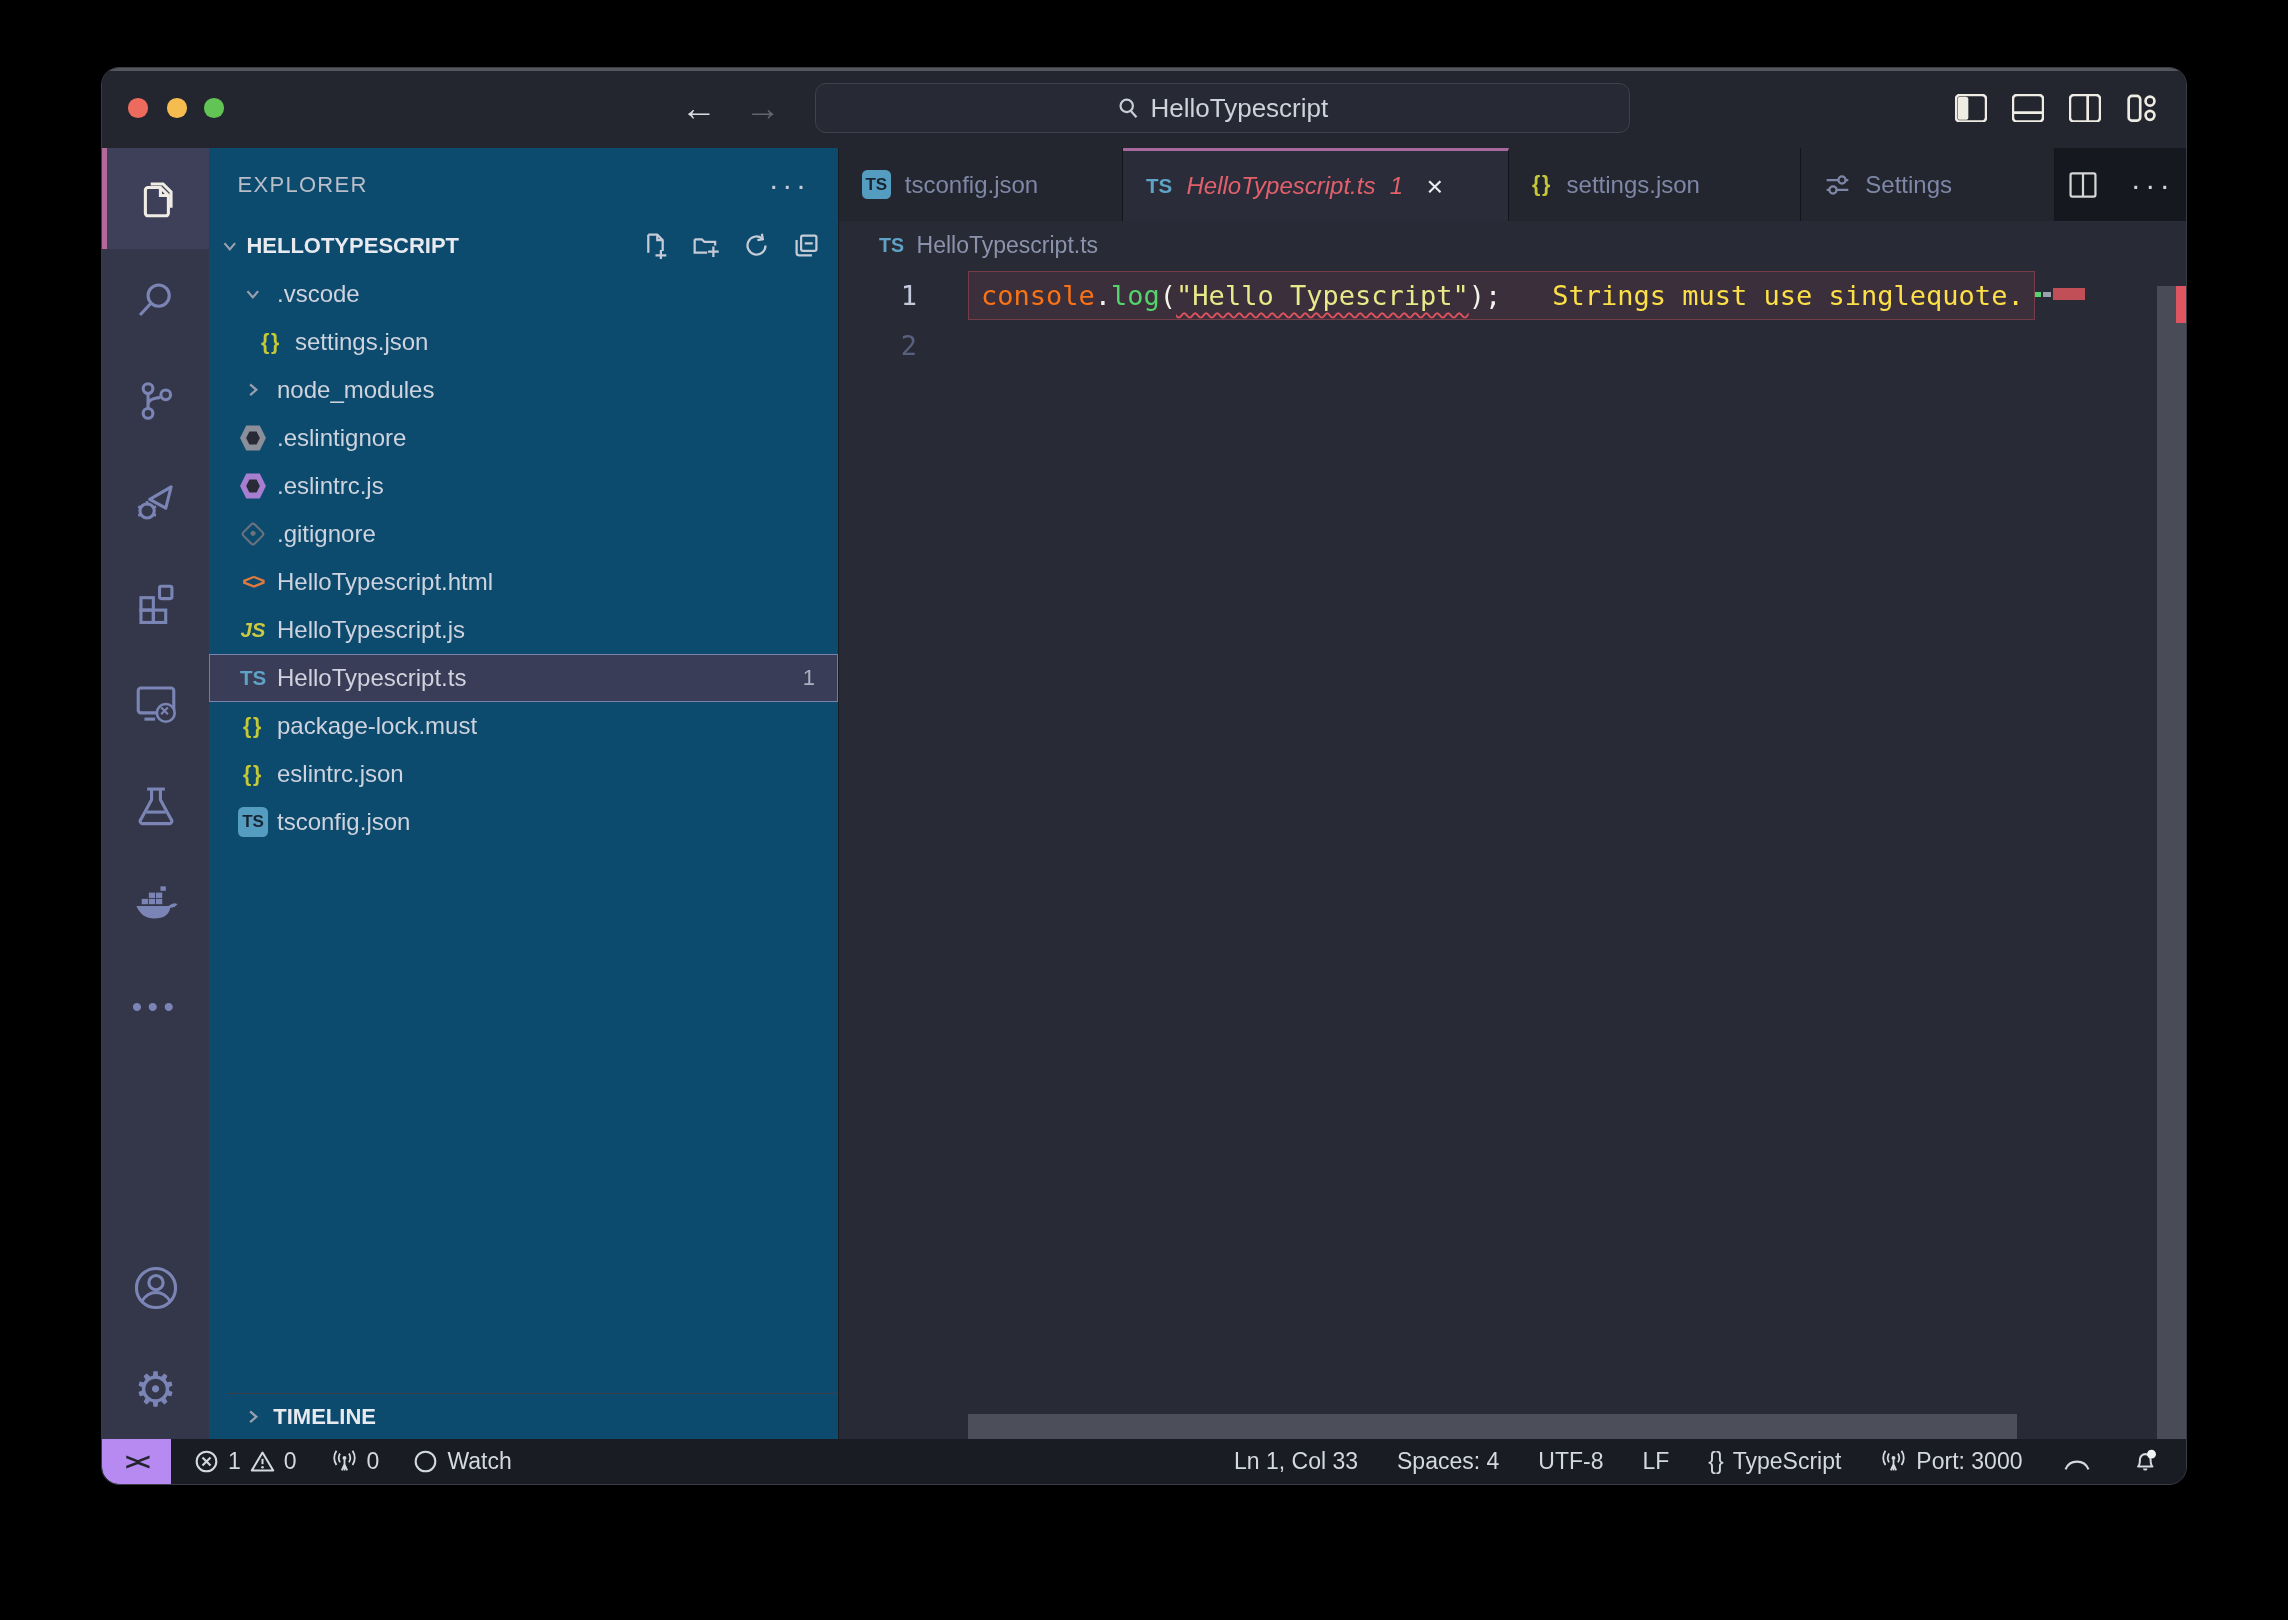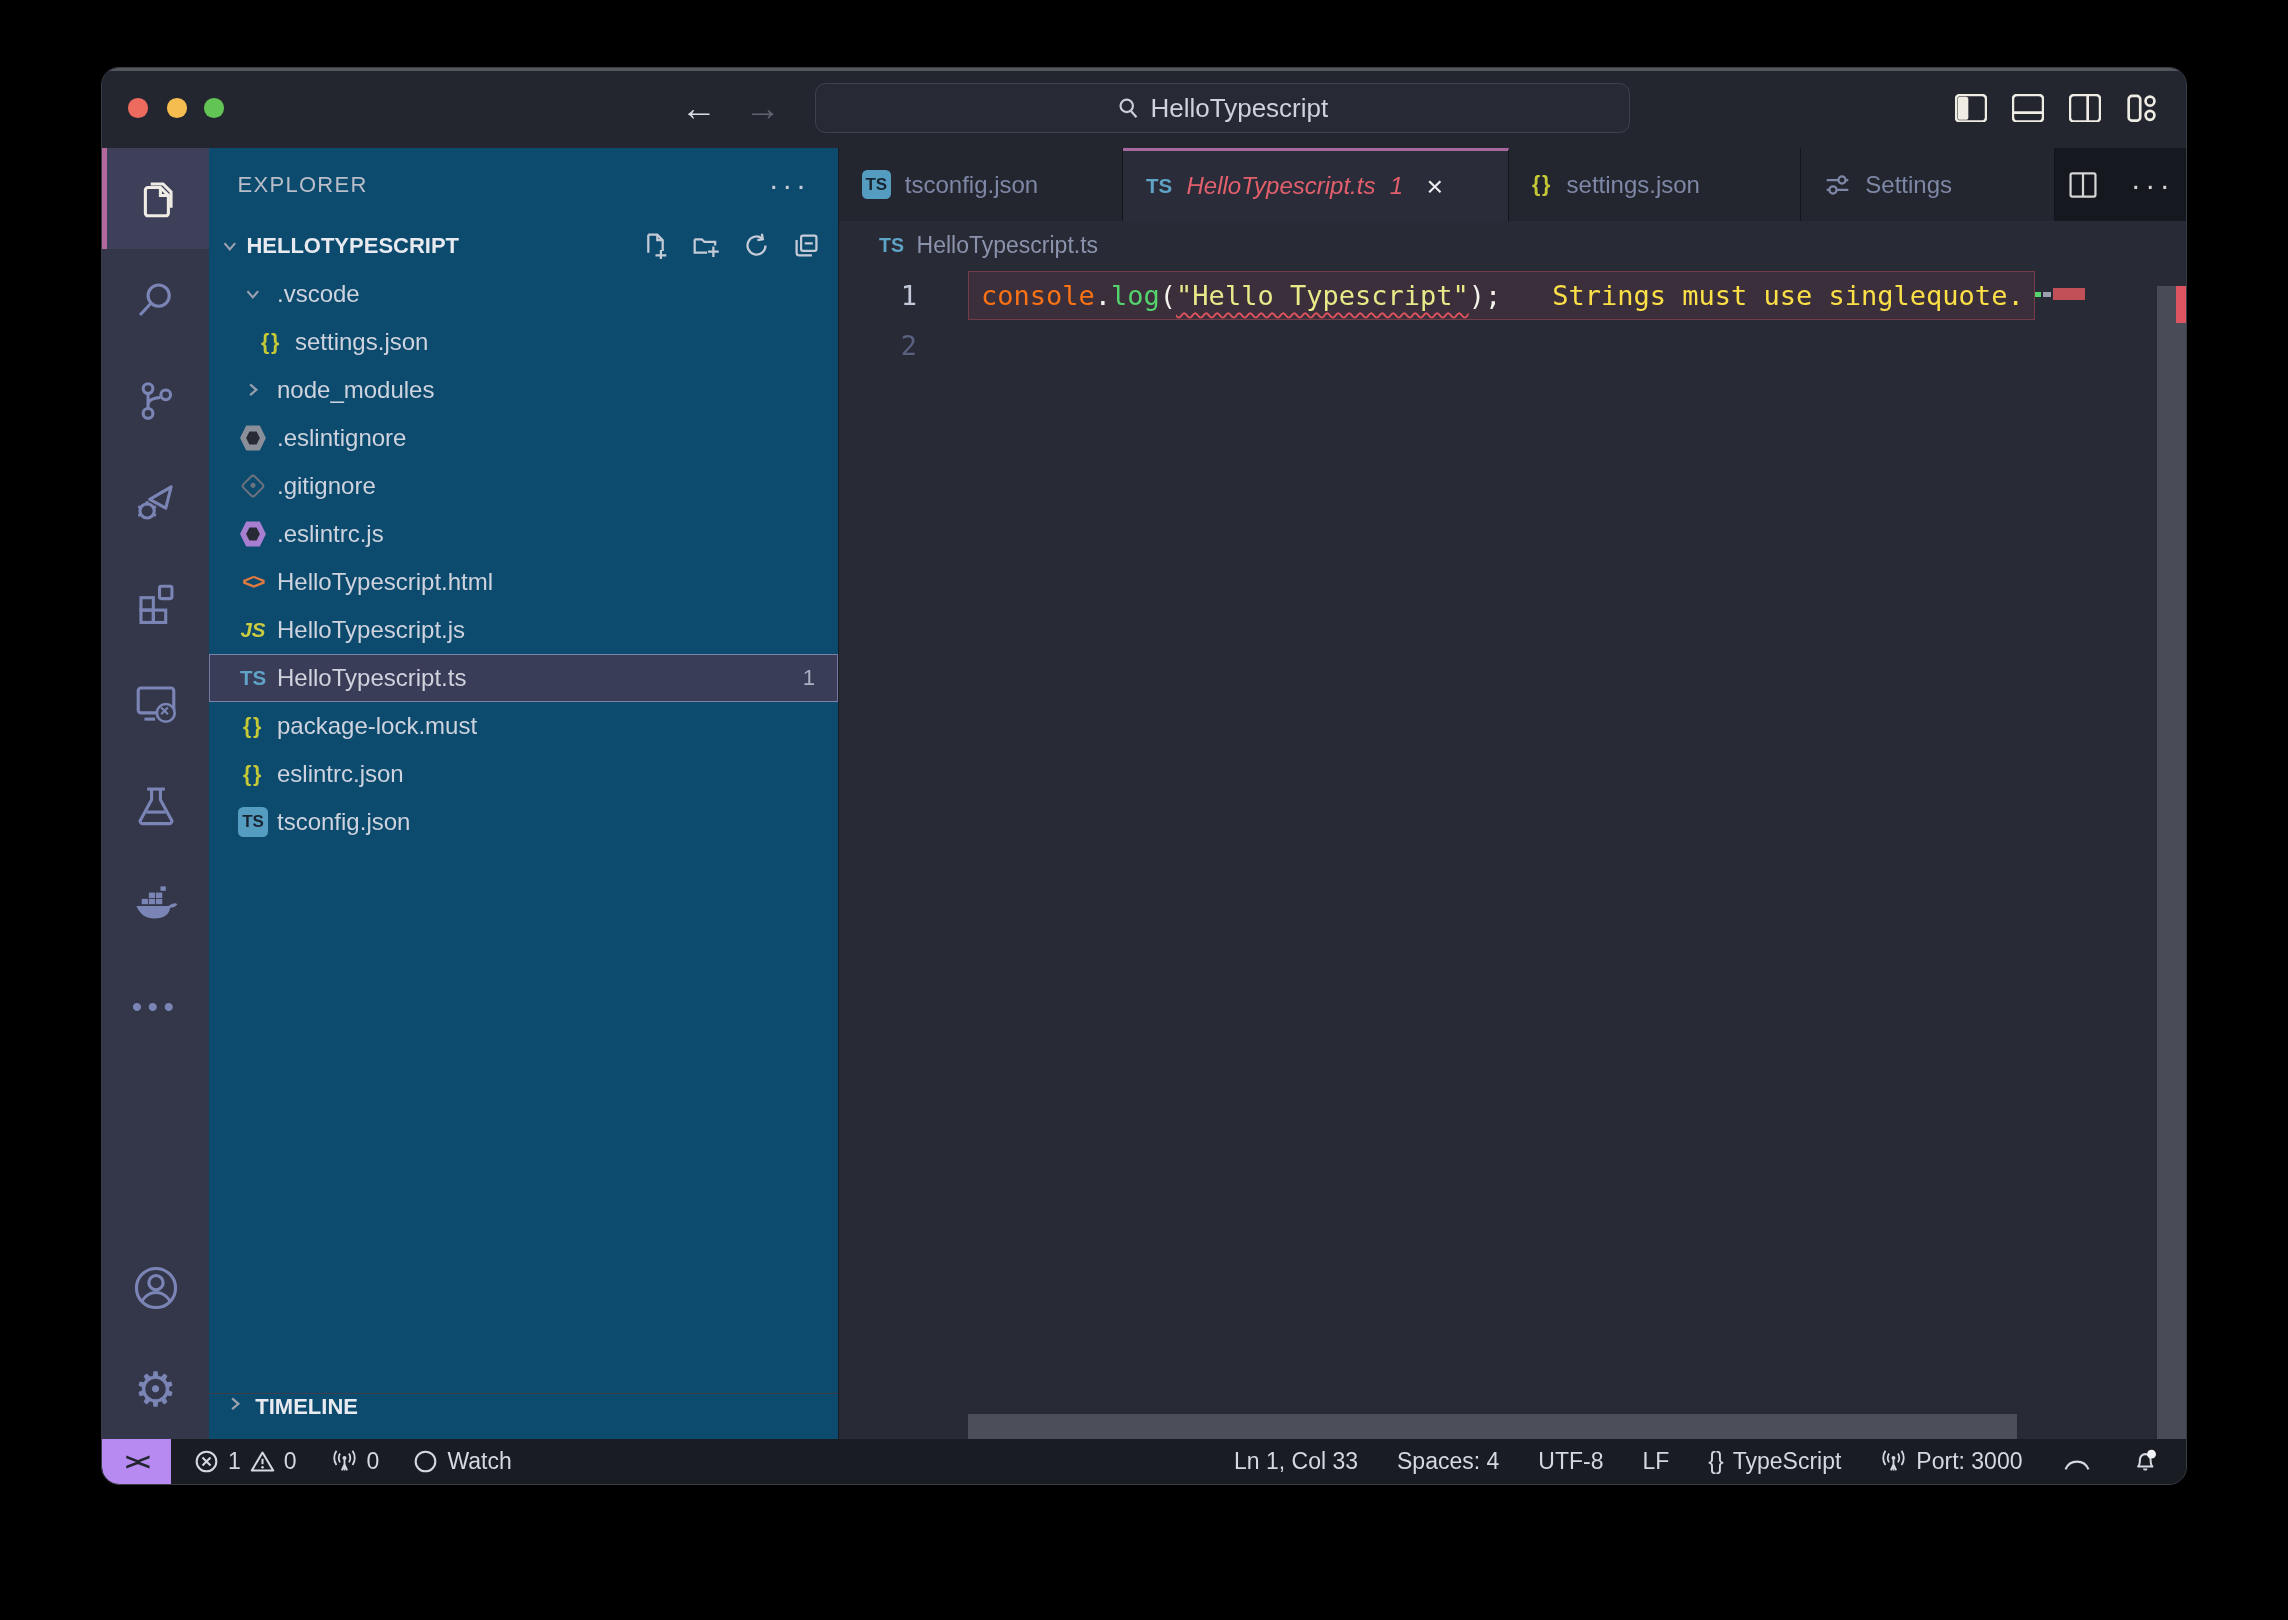--- a/index.html
+++ b/index.html
@@ -55,21 +55,21 @@
   .icon-html { color:#e07a3f; font-size:21.4px; font-weight:bold; letter-spacing:-1.8px; }
   .icon-ts-badge { width:30px; height:30px; border-radius:5.3px; background:#549cc0; color:#182430; font-size:17px; font-weight:bold; display:flex; align-items:center; justify-content:center; }
   .hex { width:27px; height:27px; clip-path:polygon(25% 4%,75% 4%,98% 50%,75% 96%,25% 96%,2% 50%); display:flex; align-items:center; justify-content:center; }
   .hex-inner { width:14.3px; height:14.3px; clip-path:polygon(25% 4%,75% 4%,98% 50%,75% 96%,25% 96%,2% 50%); background:#282a35; }
   .hex.gray { background:#8a8f99; }
   .hex.purple { background:#a87fd0; }
   .git-diamond { width:18px; height:18px; border:2.7px solid #6d737e; transform:rotate(45deg); border-radius:3.6px; position:relative; }
   .git-diamond::after { content:""; position:absolute; left:3.6px; top:3.6px; width:5.3px; height:5.3px; border-radius:50%; background:#6d737e; }
   .chev { stroke:#9aa0ae; stroke-width:2.5; fill:none; }
   .sb-bottom-row { height:34px; flex:none; display:flex; align-items:center; gap:10.7px; padding-left:16px; color:#e8eaf0; font-weight:bold; font-size:22px; border-top:0.9px solid #3c3f49; }
-  .sb-bottom-row.timeline { height:46px; align-items:flex-start; }
+  .sb-bottom-row.timeline { height:46px; align-items:center;margin-left:18px; }
 
   
   .editor-group { flex:1; display:flex; flex-direction:column; background:#282a35; min-width:0; }
   .tabbar { height:73px; flex:none; background:#1d1f28; display:flex; }
   .tab { flex:none; display:flex; align-items:center; gap:14.3px; padding:0 23px; font-size:24px; color:#7e88a6; background:#23252f; border-right:0.9px solid #14151c; }
   .tab.active { background:#2a2c39; border-top:3.6px solid #a5699e; color:#e2606c; }
   .tab.active .tab-label, .tab.active .tab-badge { font-style:italic; }
   .tab-close { color:#eceef2; font-size:28.5px; margin-left:9px; }
   .tab-actions { flex:1; background:#16181f; display:flex; align-items:center; justify-content:center; gap:32px; color:#d5d5d5; }
   .dots { font-size:30px; letter-spacing:4.5px; color:#d5d5d5; }
@@ -287,31 +287,31 @@
         <div class="row">
           <span class="slot">
               <span class="hex gray">
                 <span class="hex-inner"></span>
               </span>
             </span>
           <span>.eslintignore</span>
         </div>
         <div class="row">
           <span class="slot">
-              <span class="git-diamond"></span>
-            </span>
-          <span>.gitignore</span>
-        </div>
-        <div class="row">
-          <span class="slot">
               <span class="hex purple">
                 <span class="hex-inner"></span>
               </span>
             </span>
           <span>.eslintrc.js</span>
+        </div>
+        <div class="row">
+          <span class="slot">
+              <span class="git-diamond"></span>
+            </span>
+          <span>.gitignore</span>
         </div>
         <div class="row">
           <span class="slot icon-html">&lt;&gt;</span>
           <span>HelloTypescript.html</span>
         </div>
         <div class="row">
           <span class="slot icon-js-letters">JS</span>
           <span>HelloTypescript.js</span>
         </div>
         <div class="row selected">

